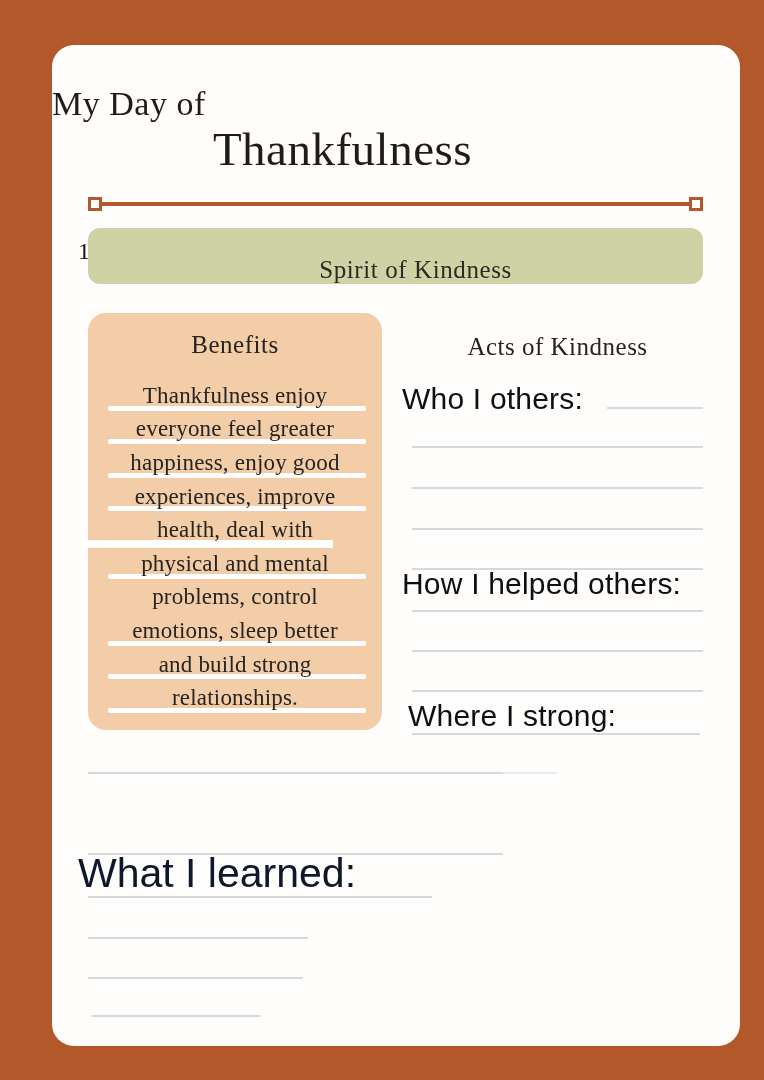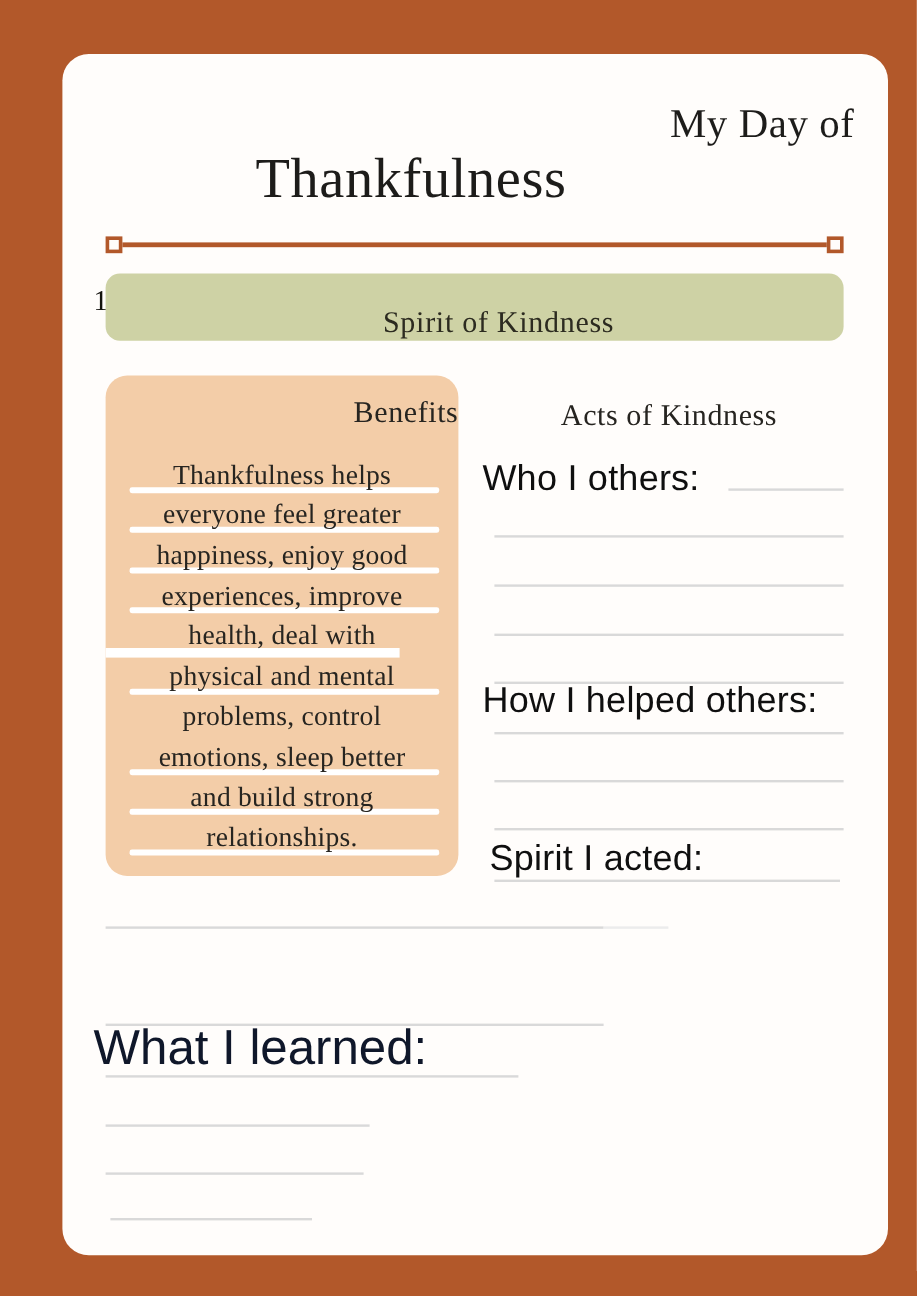--- a/index.html
+++ b/index.html
@@ -14,21 +14,21 @@
   .serif{font-family:"Liberation Serif",serif;}
   .sans{font-family:"Liberation Sans",sans-serif;}
 
   .card{
     left:52px;top:45px;width:688px;height:1001px;
     background:#fffdfb;border-radius:22px;
   }
 
   .title1{
     left:52px;top:86px;width:660px;
-    text-align:right;font-size:34px;line-height:36px;
+    text-align:left;font-size:34px;line-height:36px;
     color:#1d1c1a;letter-spacing:.5px;
   }
   .title2{
     left:52px;top:124px;width:581px;
     text-align:center;font-size:47px;line-height:50px;
     color:#1d1c1a;letter-spacing:.5px;
   }
 
   .divider-line{
     left:95px;top:202px;width:602px;height:4px;
@@ -51,21 +51,21 @@
   }
   .section-bar span{
     font-size:25px;color:#2c2b20;letter-spacing:.6px;padding-left:40px;
   }
 
   .benefits-box{
     left:88px;top:313px;width:294px;height:417px;
     background:#f3cda8;border-radius:18px;
   }
   .benefits-title{
-    left:88px;top:331px;width:294px;text-align:right;
+    left:88px;top:331px;width:294px;text-align:center;
     font-size:25px;color:#262420;letter-spacing:.5px;
   }
   .benefits-par{
     left:88px;top:379px;width:294px;
   }
   .bline{
     position:relative;height:33.6px;
     display:flex;align-items:center;justify-content:center;
     font-size:23px;color:#262420;letter-spacing:.2px;
   }
@@ -112,21 +112,21 @@
 
   <div class="abs serif section-number">1.</div>
   <div class="abs section-bar">
     <span class="serif">Spirit of Kindness</span>
   </div>
 
   <div class="abs benefits-box"></div>
   <div class="abs serif benefits-title">Benefits</div>
   <div class="abs serif benefits-par">
     <div class="bline">
-        <span class="btxt">Thankfulness helps</span>
+        <span class="btxt">Thankfulness enjoy</span>
         <i class="brule"></i>
       </div>
     <div class="bline">
         <span class="btxt">everyone feel greater</span>
         <i class="brule"></i>
       </div>
     <div class="bline">
         <span class="btxt">happiness, enjoy good</span>
         <i class="brule"></i>
       </div>
@@ -166,21 +166,21 @@
   <div class="abs gline" style="left:412px;top:446px;width:291px;"></div>
   <div class="abs gline" style="left:412px;top:487px;width:291px;"></div>
   <div class="abs gline" style="left:412px;top:528px;width:291px;"></div>
 
   <div class="abs sans prompt how-label">How I helped others:</div>
   <div class="abs gline" style="left:412px;top:568px;width:291px;"></div>
   <div class="abs gline" style="left:412px;top:610px;width:291px;"></div>
   <div class="abs gline" style="left:412px;top:650px;width:291px;"></div>
   <div class="abs gline" style="left:412px;top:690px;width:291px;"></div>
 
-  <div class="abs sans prompt where-label">Spirit I acted:</div>
+  <div class="abs sans prompt where-label">Where I strong:</div>
   <div class="abs gline" style="left:412px;top:733px;width:288px;"></div>
 
   <div class="abs gline" style="left:88px;top:772px;width:415px;"></div>
   <div class="abs gline faint" style="left:503px;top:772px;width:54px;"></div>
 
   <div class="abs gline" style="left:88px;top:853px;width:415px;"></div>
   <div class="abs sans learned-label">What I learned:</div>
   <div class="abs gline" style="left:88px;top:896px;width:344px;"></div>
   <div class="abs gline" style="left:88px;top:937px;width:220px;"></div>
   <div class="abs gline" style="left:88px;top:977px;width:215px;"></div>

